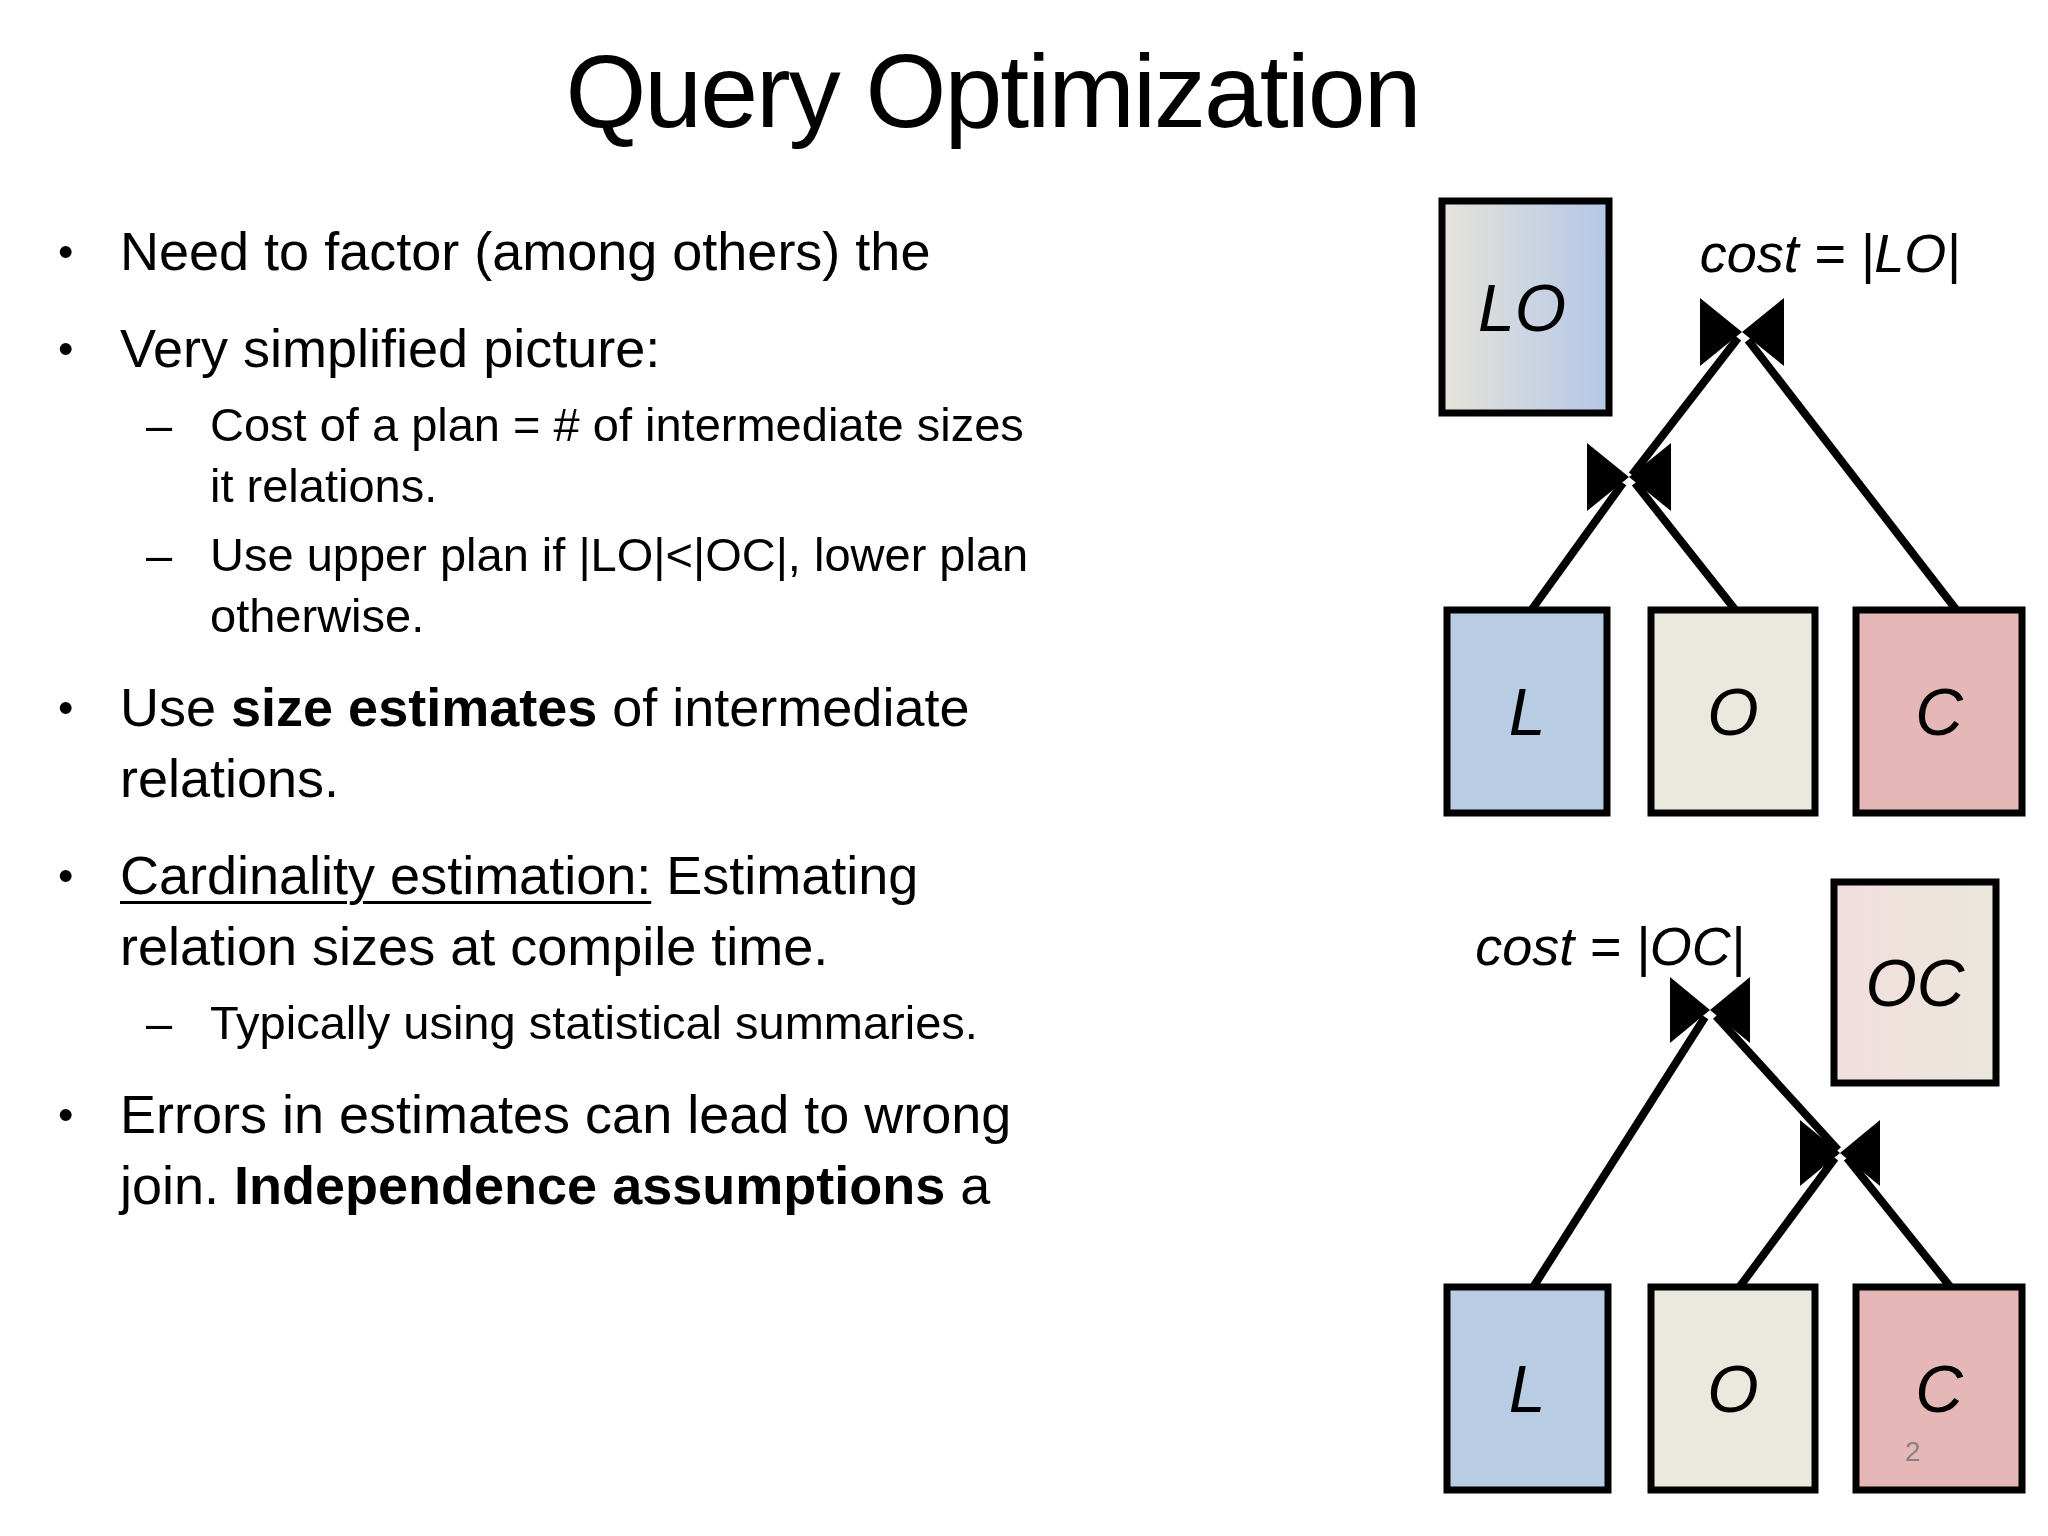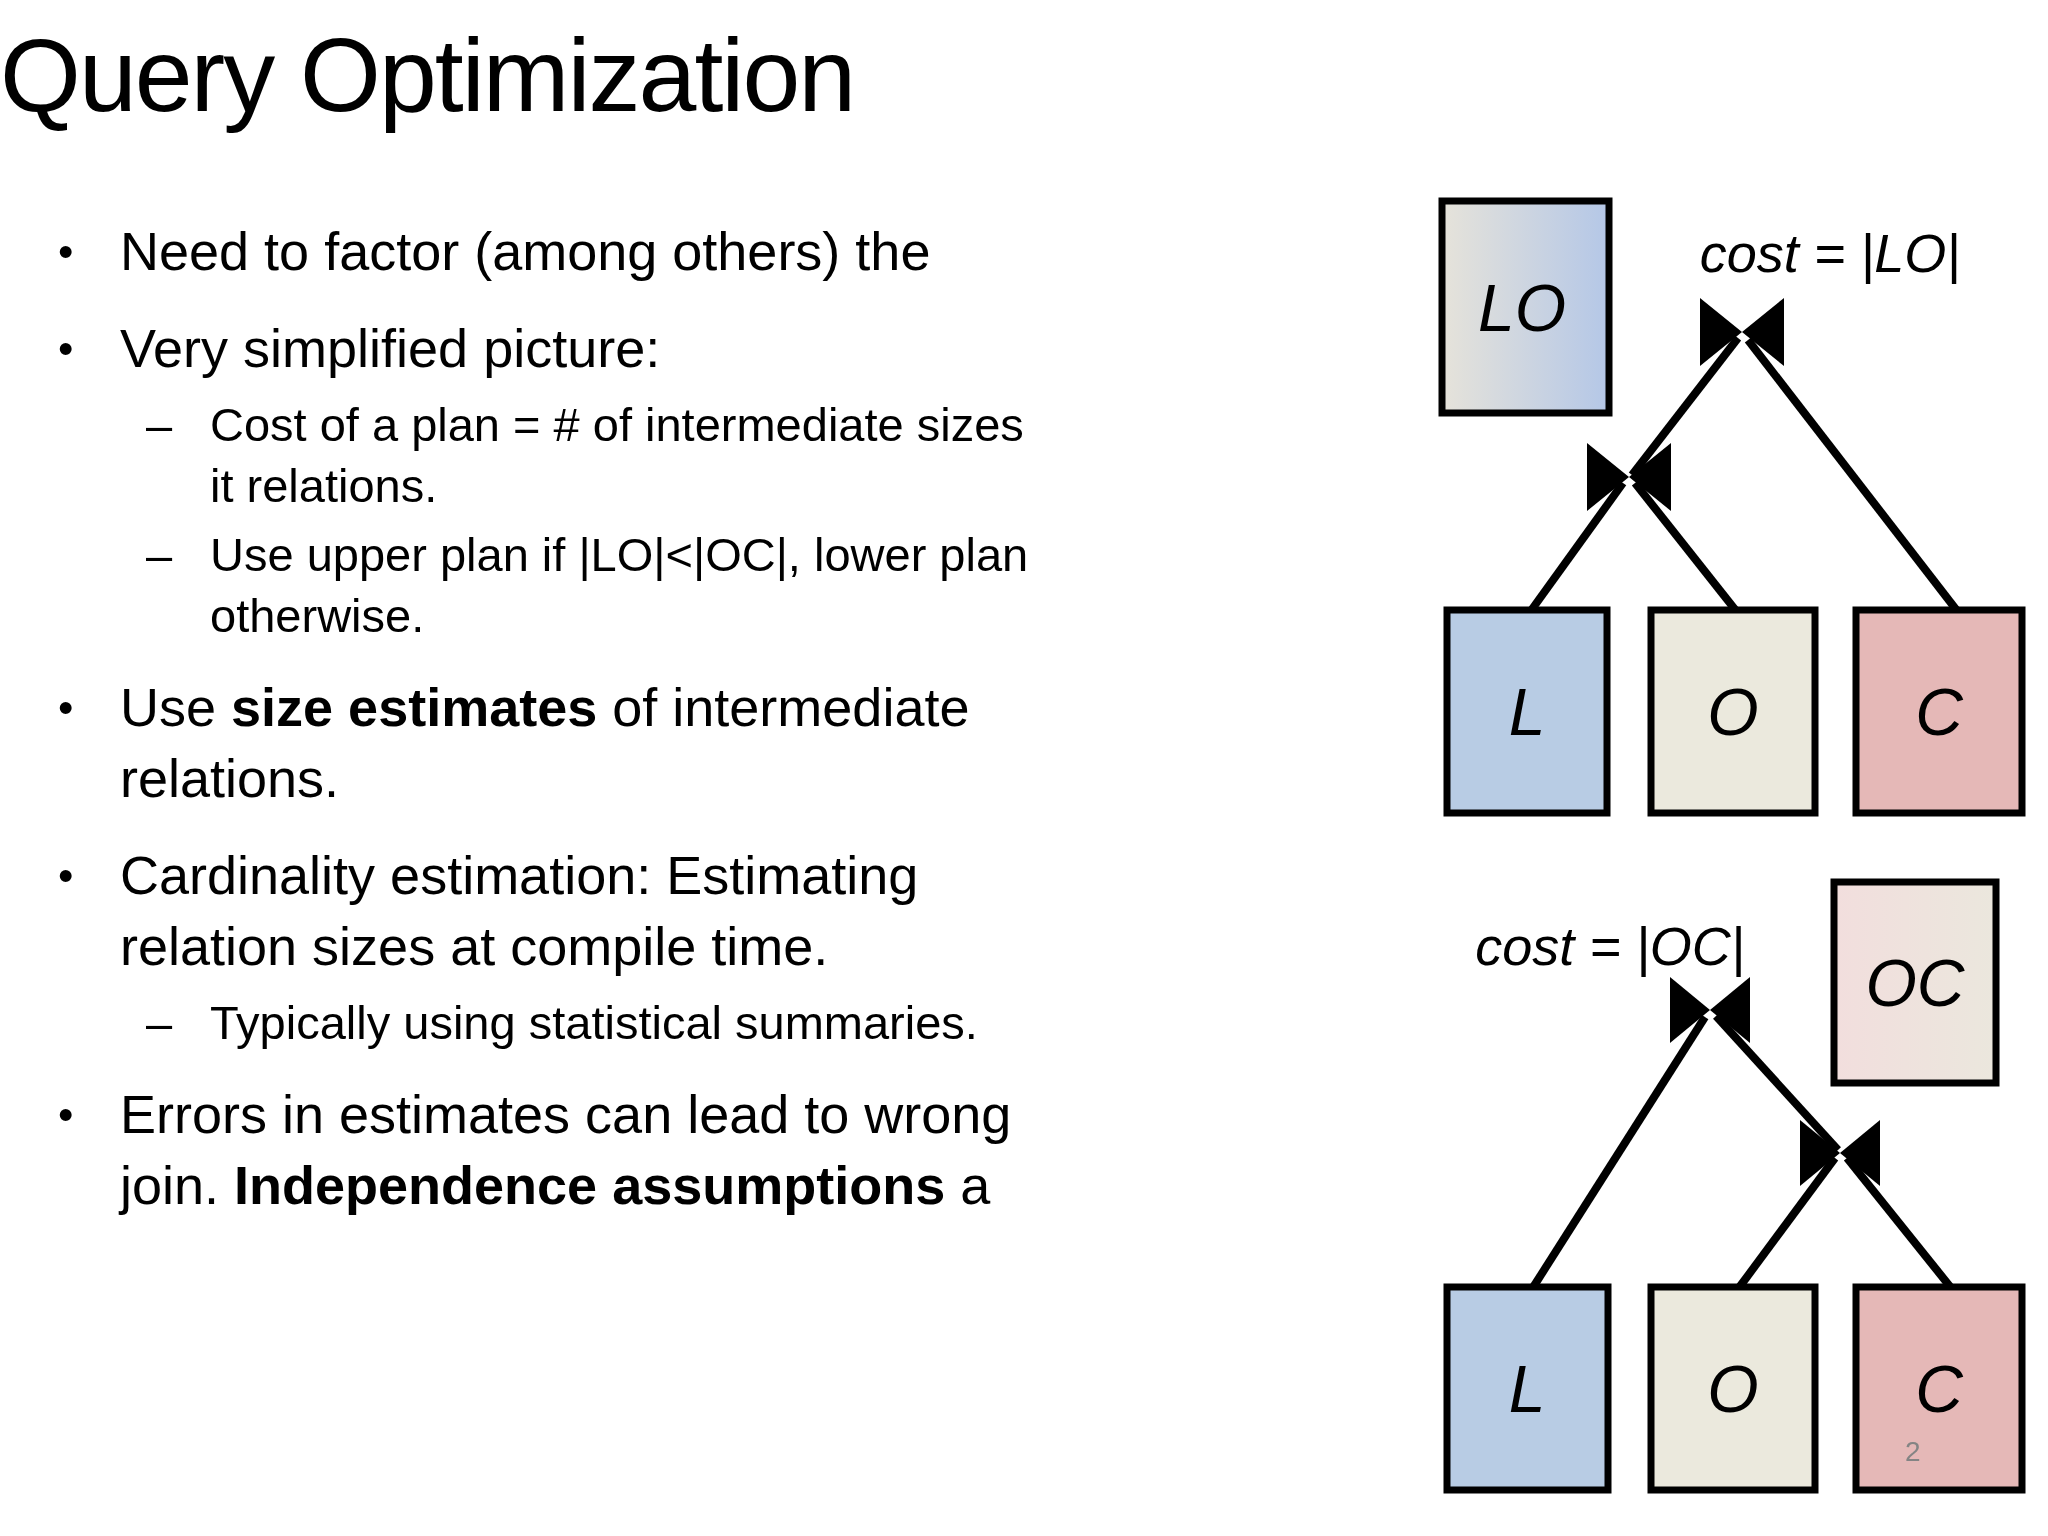--- a/index.html
+++ b/index.html
@@ -2,35 +2,35 @@
 <html><head>
 <meta charset="utf-8">
 <style>
   html,body { margin:0; padding:0; background:#ffffff; }
   .slide {
     position:relative; width:2048px; height:1536px;
     background:#ffffff; overflow:hidden;
     font-family:"Liberation Sans", sans-serif; color:#000;
   }
   .title {
-    position:absolute; top:16px; left:0; width:1985px;
-    font-size:104px; letter-spacing:-2px;
+    position:absolute; top:32px; left:0; width:1985px;
+    text-align:center; font-size:104px; letter-spacing:-2px;
     white-space:nowrap;
   }
   .content {
     position:absolute; top:216px; left:0; width:1400px;
   }
   .bullet { position:relative; }
   .bullet .marker { position:absolute; }
   .bullet.l1 { padding-left:120px; font-size:54px; line-height:71px; }
   .bullet.l1 .marker { left:58px; font-size:44px; }
   .bullet.l2 { padding-left:210px; font-size:47px; line-height:61px; }
   .bullet.l2 .marker { left:146px; }
   .seg-b { font-weight:bold;margin-top:8px; }
-  .seg-u { text-decoration-thickness:3px; text-underline-offset:7px; }
+  .seg-u { text-decoration:underline; text-decoration-thickness:3px; text-underline-offset:7px; }
   .diagram-svg { position:absolute; left:1400px; top:150px; }
   .page-number {
     position:absolute; left:1905px; top:1436px;
     font-size:28px; color:#848484;
   }
   .box-label { font-style:italic; font-size:66px; fill:#000; }
   .cost-label { font-style:italic; font-size:54px; fill:#000; }
 </style>
 </head>
 <body>

